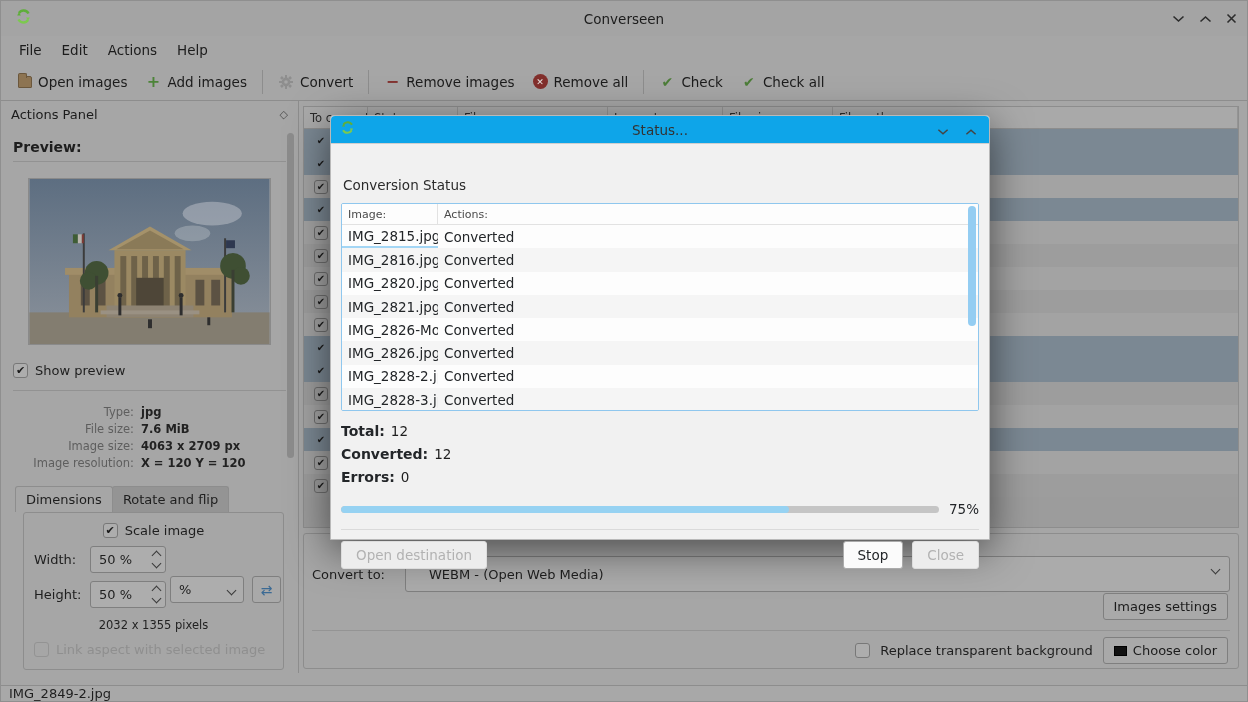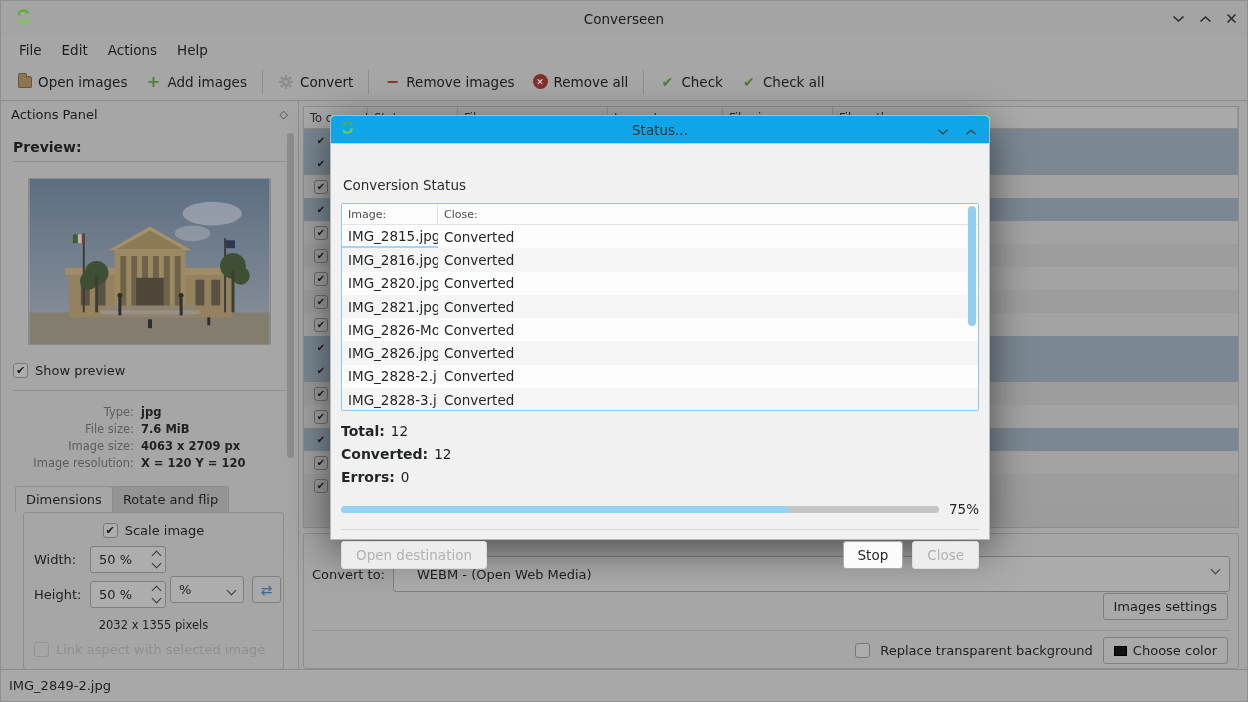--- a/index.html
+++ b/index.html
@@ -74,31 +74,31 @@
   .ft-row { height:23px; display:flex; align-items:center; }
   .ft-row:nth-child(odd){ background:#a3a3a3; }
   .ft-row:nth-child(even){ background:#9d9d9d; }
   .ft-row.selected { background:#7b8893 !important; }
   .ft-row .cb { margin-left:10px; width:14px; height:14px; background:transparent; border-color:#6f6f6f; font-size:10px; }
   .ft-row.selected .cb { border-color:transparent; }
 
   
   .formats { position:absolute; left:3px; top:432px; right:8px; height:136px; border:1px solid #8d8d8d; border-radius:3px; }
   .formats .gtitle { position:absolute; top:-8px; left:50%; transform:translateX(-50%); background:#a6a6a6; padding:0 8px; font-size:13px; }
-  .convert-row { position:absolute; left:8px; right:8px; top:22px; display:flex; align-items:center; gap:8px; font-size:13px; }
+  .convert-row { position:absolute; left:8px; right:8px; top:22px; display:flex; align-items:center; gap:20px; font-size:13px; }
   .combo { flex:1; height:36px; background:#abababa8; background:#ababab; border:1px solid #7f7f7f; border-radius:3px; display:flex; align-items:center; padding-left:23px; font-size:13px; position:relative; }
   .combo .chev { position:absolute; right:10px; top:9px; }
   .btn { height:27px; background:#a9a9a9; border:1px solid #7f7f7f; border-radius:3px; font-size:13px; display:inline-flex; align-items:center; justify-content:center; padding:0 10px; color:#1c1c1c; }
   .img-settings { position:absolute; right:10px; top:59px; }
   .formats .sep { position:absolute; left:8px; right:8px; top:96px; height:1px; background:#949494; }
   .bottom-row { position:absolute; right:10px; top:103px; display:flex; align-items:center; gap:10px; font-size:13px; }
   .swatch { width:13px; height:10px; background:#111; border:1px solid #000; display:inline-block; margin-right:6px; }
 
   
-  .statusbar { position:absolute; left:0; bottom:0; right:0; height:32px; background:#a8a8a8; border-top:1px solid #8d8d8d; display:flex; align-items:center; padding-left:8px; font-size:13px; }
+  .statusbar { position:absolute; left:0; bottom:0; right:0; height:16px; background:#a8a8a8; border-top:1px solid #8d8d8d; display:flex; align-items:center; padding-left:8px; font-size:13px; }
 
   
   .dialog { position:absolute; left:330px; top:115px; width:660px; height:425px; background:#f1f1f1; border:1px solid #b9b9b9; border-radius:4px 4px 0 0; box-shadow:0 10px 40px rgba(0,0,0,.55); }
   .dlg-titlebar { height:28px; background:#0ea5e9; border-bottom:1px solid #cfcfcf; border-radius:4px 4px 0 0; display:flex; align-items:center; position:relative; }
   .dlg-titlebar .app-icon { margin-left:9px; }
   .dlg-title { position:absolute; left:0; right:0; text-align:center; font-size:13.5px; color:#333; }
   .dlg-btns { position:absolute; right:12px; top:0; height:28px; display:flex; align-items:center; gap:16px; }
   .dlg-body { position:absolute; left:0; right:0; top:28px; bottom:0; padding:10px 10px 0 10px; }
   .dlg-heading { font-size:13.5px; color:#2b2b2b; margin:23px 0 10px 2px; }
   .dlg-table { position:relative; height:208px; background:#fdfdfd; border:1px solid #8fc7ee; border-radius:2px; overflow:hidden; }
@@ -465,21 +465,21 @@
       <span><svg width="12" height="8" viewBox="0 0 13 8">
             <path d="M1.5 6.5 L6.5 2 L11.5 6.5" fill="none" stroke="#444" stroke-width="1.6"></path>
           </svg></span>
     </span>
   </div>
   <div class="dlg-body">
     <div class="dlg-heading">Conversion Status</div>
     <div class="dlg-table">
       <div class="dt-header">
         <span class="c1">Image:</span>
-        <span class="c2">Close:</span>
+        <span class="c2">Actions:</span>
       </div>
       <div id="dt-rows">
           <span class="dt-row current">
             <span class="c1">IMG_2815.jpg</span>
             <span class="c2">Converted</span>
           </span>
           <span class="dt-row">
             <span class="c1">IMG_2816.jpg</span>
             <span class="c2">Converted</span>
           </span>

